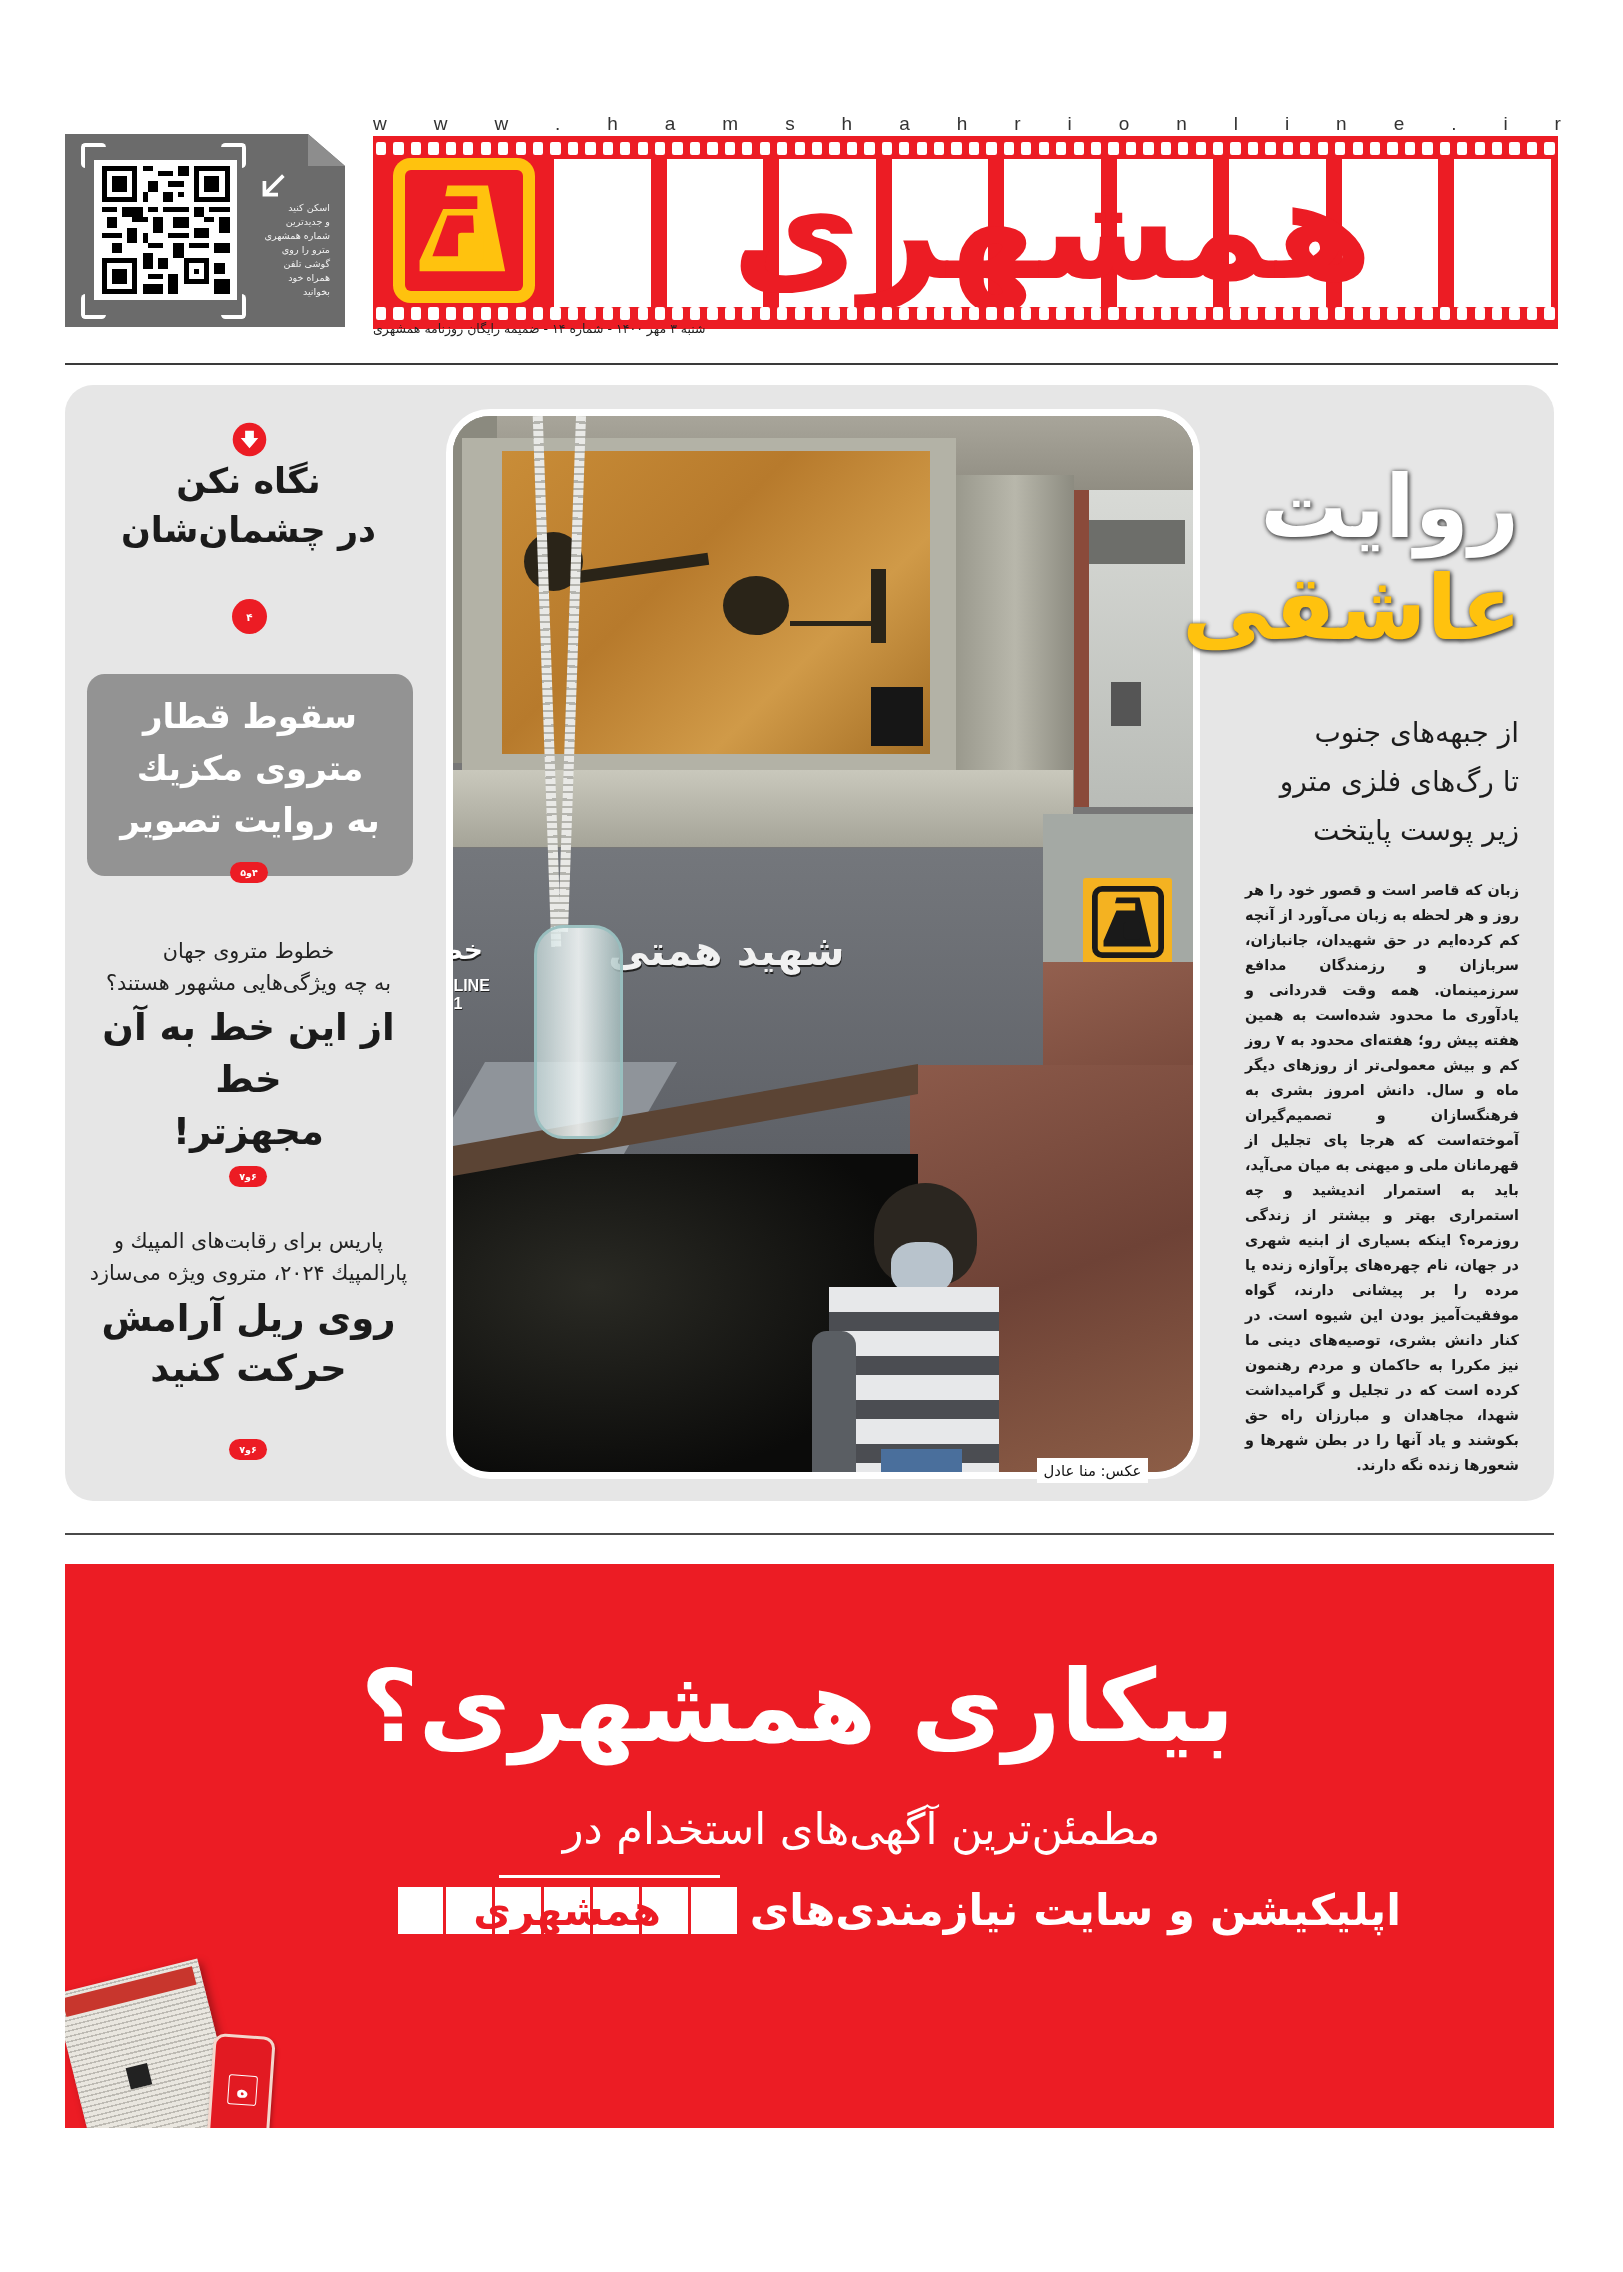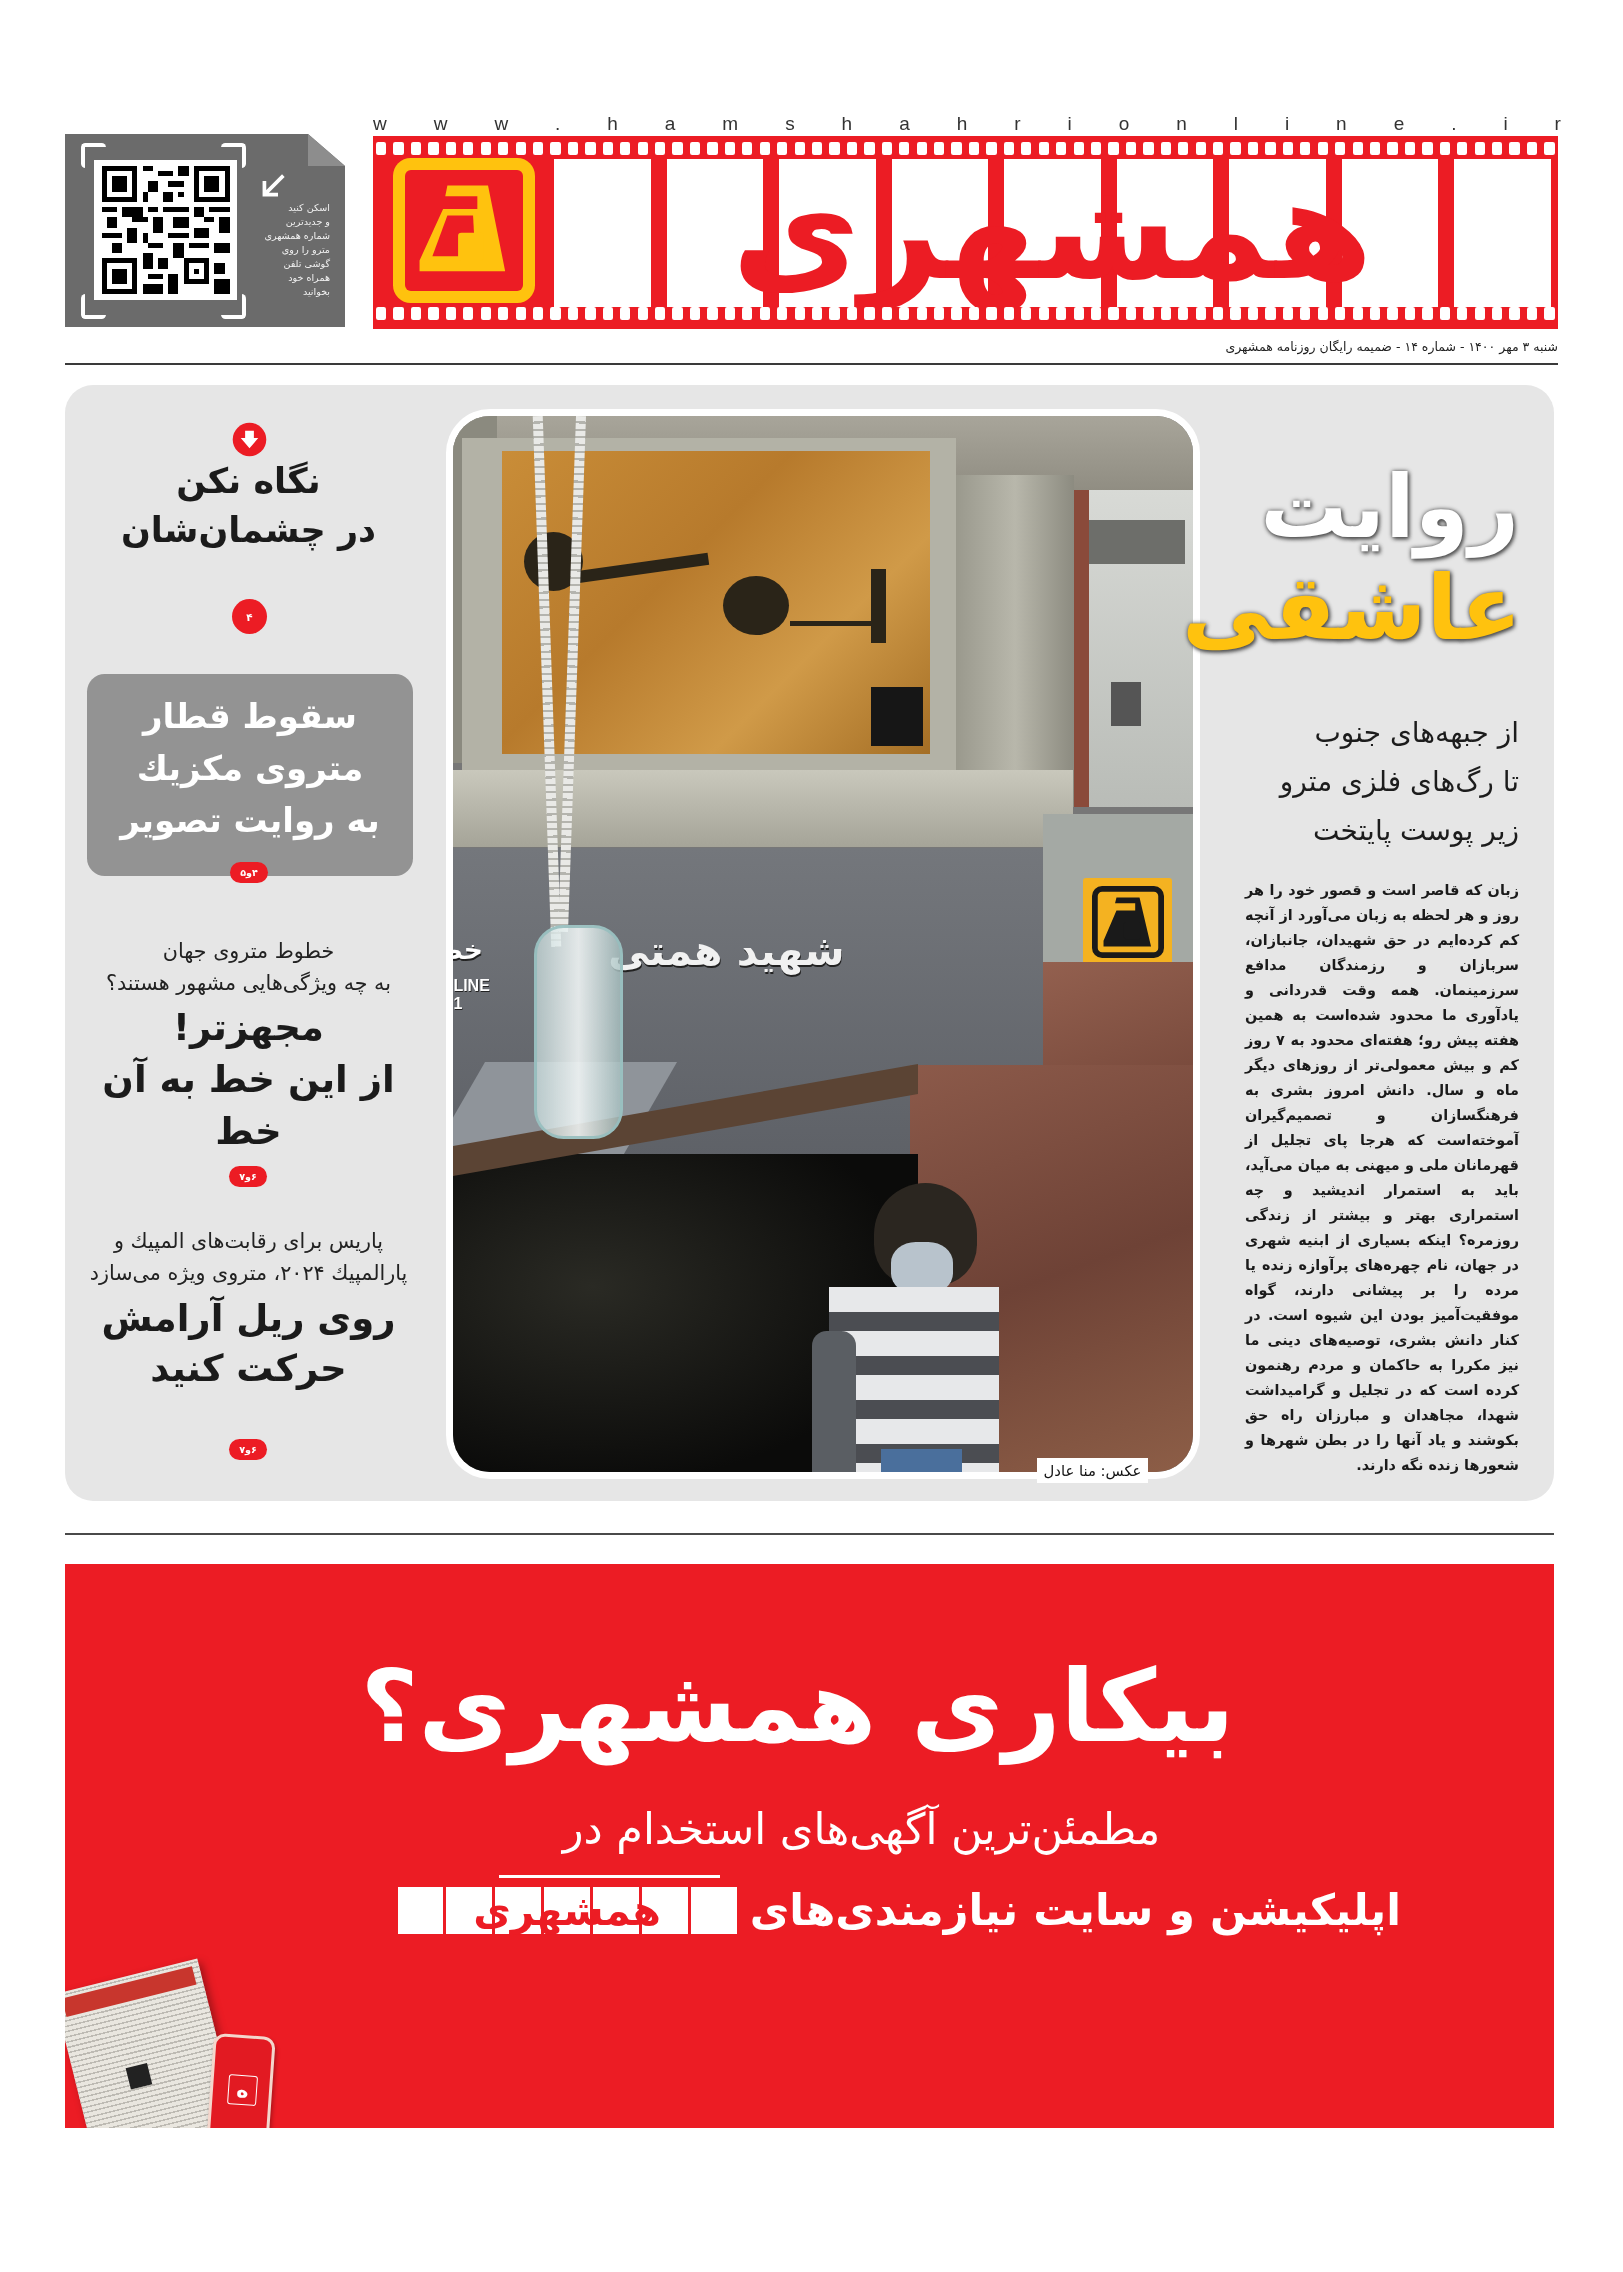--- a/index.html
+++ b/index.html
@@ -59,22 +59,22 @@
   }
   .logo-cells div { flex: 1; background: #fff; }
   .logo-word {
     position: absolute; left: 181px; right: 7.4px; top: 13.3px; height: 162px;
     display: flex; align-items: center; justify-content: center;
     direction: rtl; font-family: "DejaVu Sans", sans-serif; font-weight: bold;
     font-size: 140px; color: #ec1c24; letter-spacing: 7.4px; line-height: 1;
   }
 
   .issue-line {
-    position: absolute; left: 373px; top: 334px; width: 1185px; height: 26.6px;
-    direction: rtl; text-align: right; font-size: 12.5px; color: #222; line-height: 26.6px;
+    position: absolute; left: 373px; top: 316px; width: 1185px; height: 26.6px;
+    direction: rtl; text-align: left; font-size: 12.5px; color: #222; line-height: 26.6px;
   }
   .issue-line span { display: inline-block; }
   .rule-top { position: absolute; left: 65px; top: 363px; width: 1493px; height: 2.2px; background: #3a3a3a; }
 
   
   .panel {
     position: absolute; left: 65px; top: 385px; width: 1489px; height: 1116px;
     background: #e6e6e6; border-radius: 28px;
   }
 
@@ -480,22 +480,22 @@
       <div>به روایت تصویر</div>
     </div>
   </div>
   <div class="badge pill" style="left:165px;top:477px">۴و۵</div>
 
   <div class="kicker" style="top:550px">
     <div>خطوط متروی جهان</div>
     <div>به چه ویژگی‌هایی مشهور هستند؟</div>
   </div>
   <div class="headline" style="top:617px;font-size:37px;line-height:52px">
+    <div>از این خط به آن خط</div>
     <div>مجهزتر!</div>
-    <div>از این خط به آن خط</div>
   </div>
   <div class="badge pill" style="left:164px;top:781px">۶و۷</div>
 
   <div class="kicker" style="top:840px">
     <div>پاریس برای رقابت‌های المپیك و</div>
     <div>پارالمپیك ۲۰۲۴، متروی ویژه می‌سازد</div>
   </div>
   <div class="headline" style="top:909px;font-size:37px;line-height:50px">
     <div>روی ریل آرامش</div>
     <div>حرکت کنید</div>

